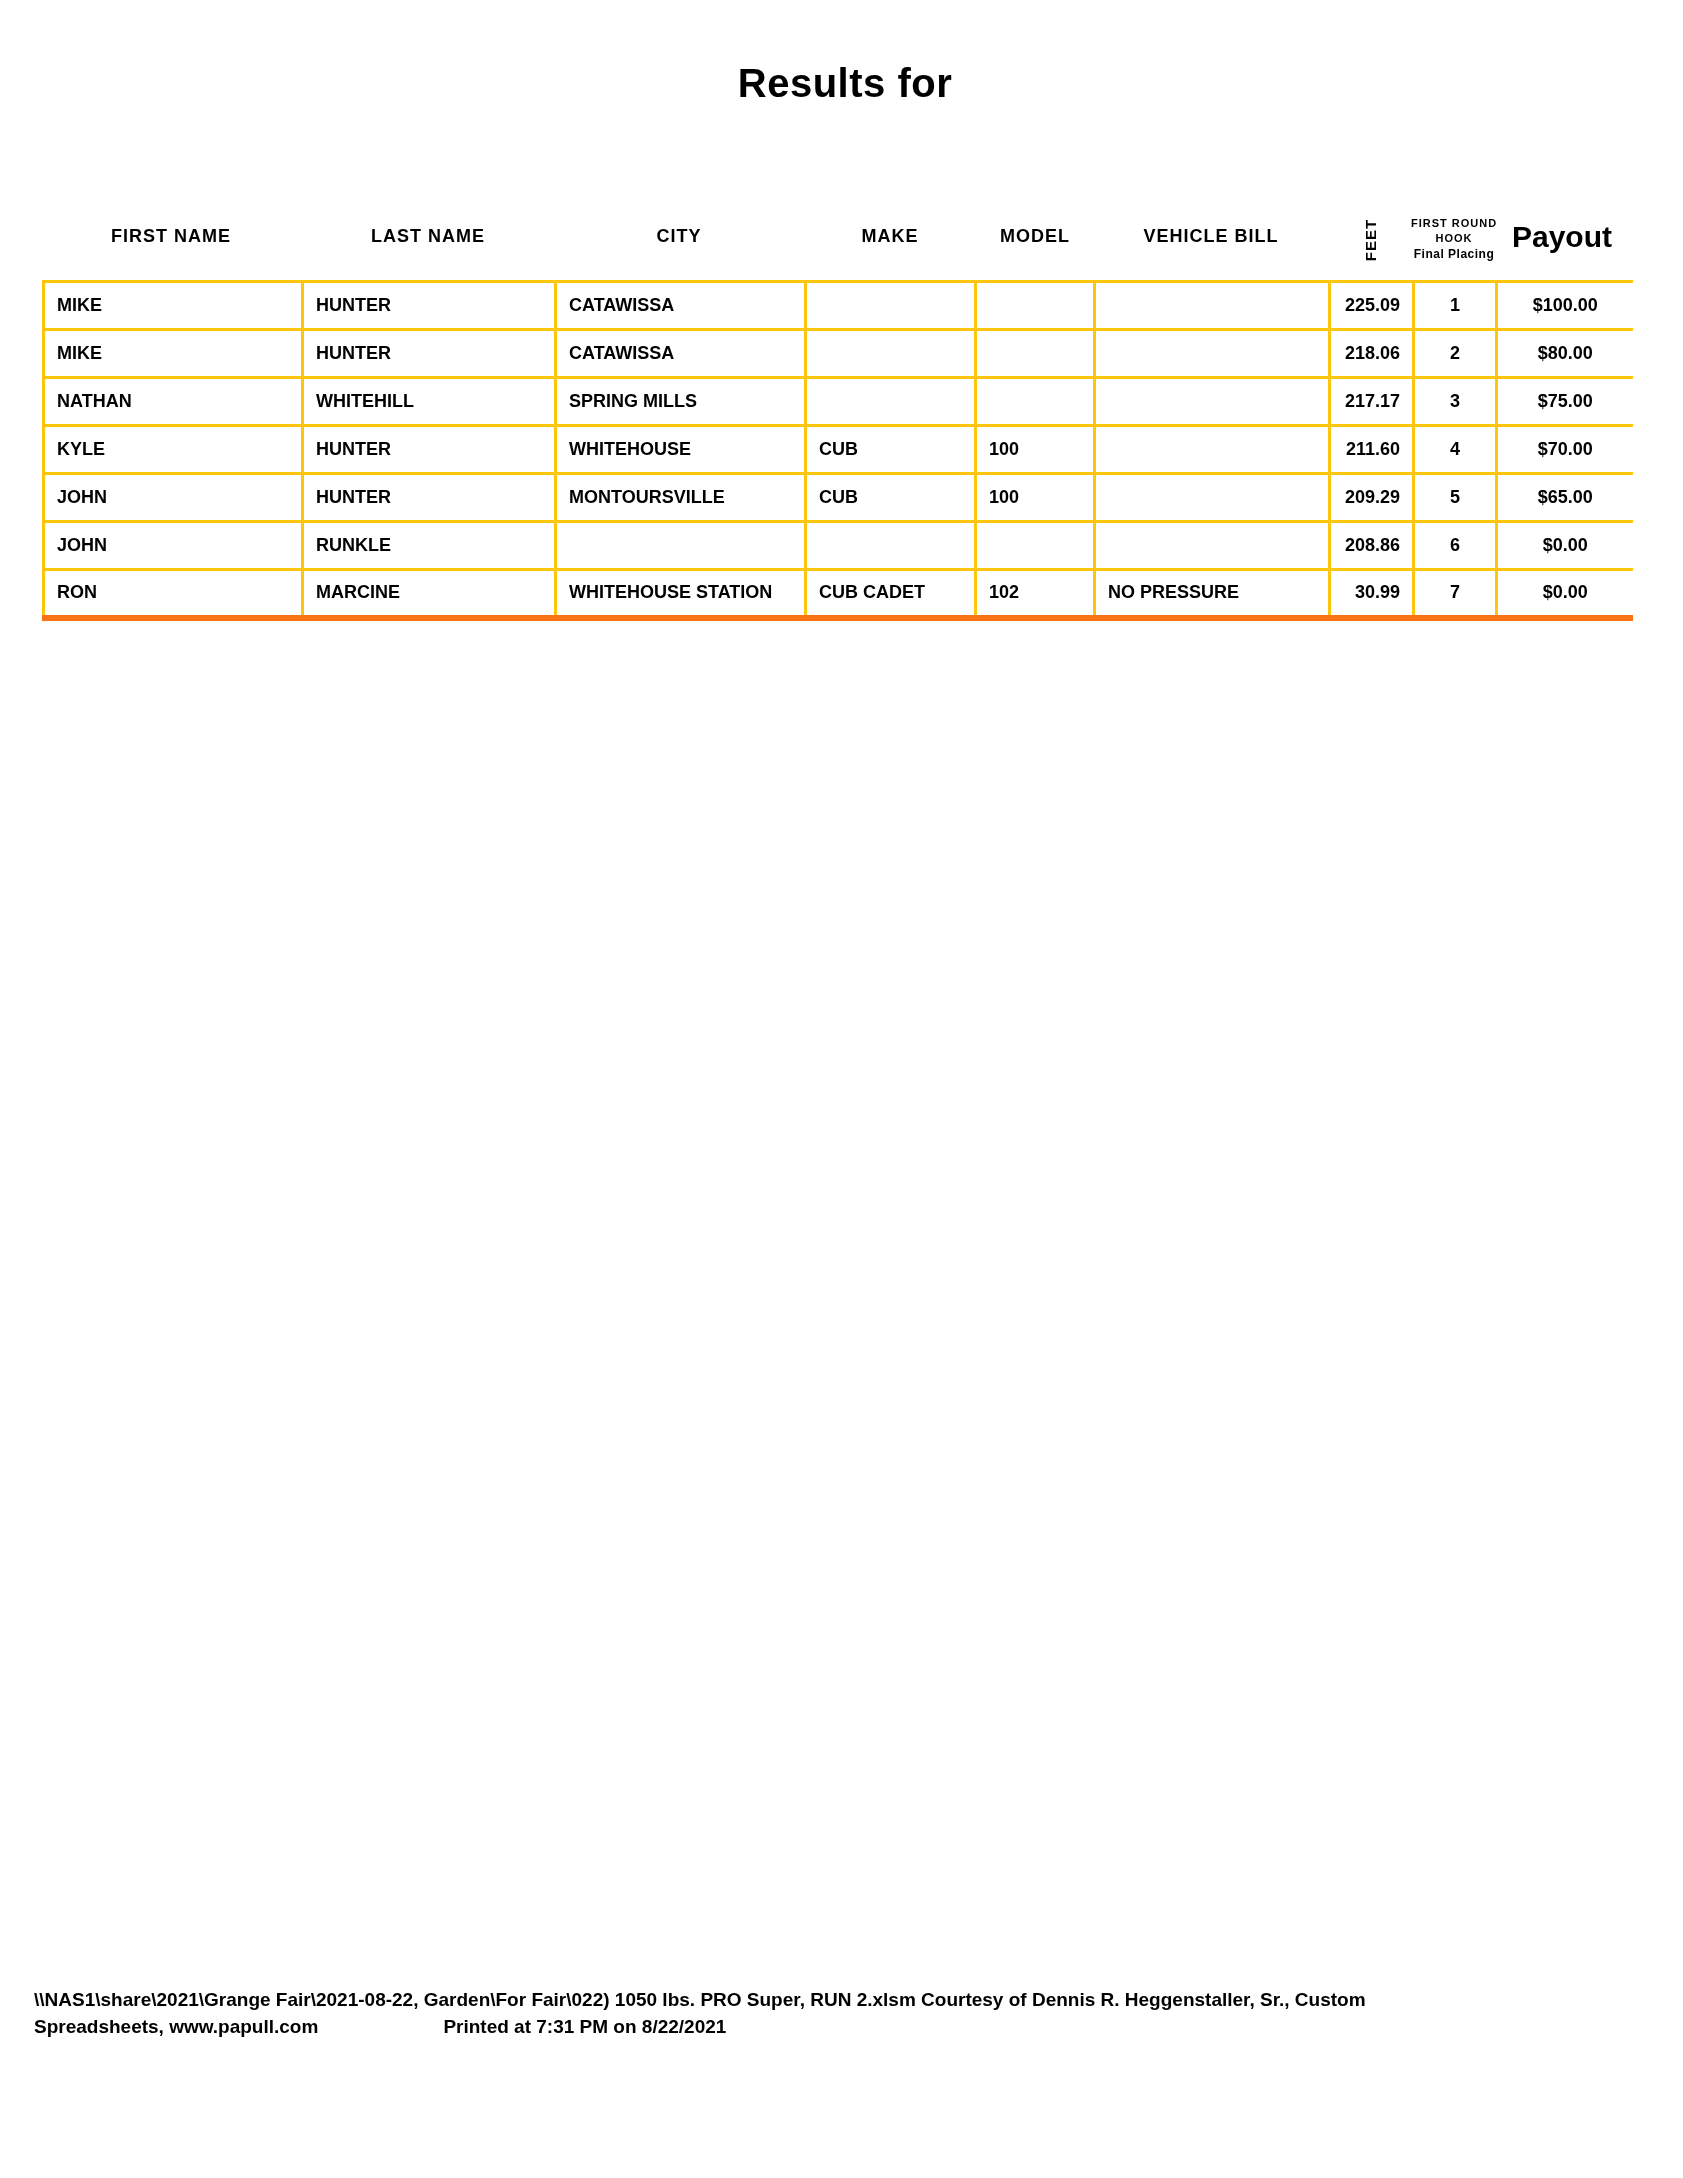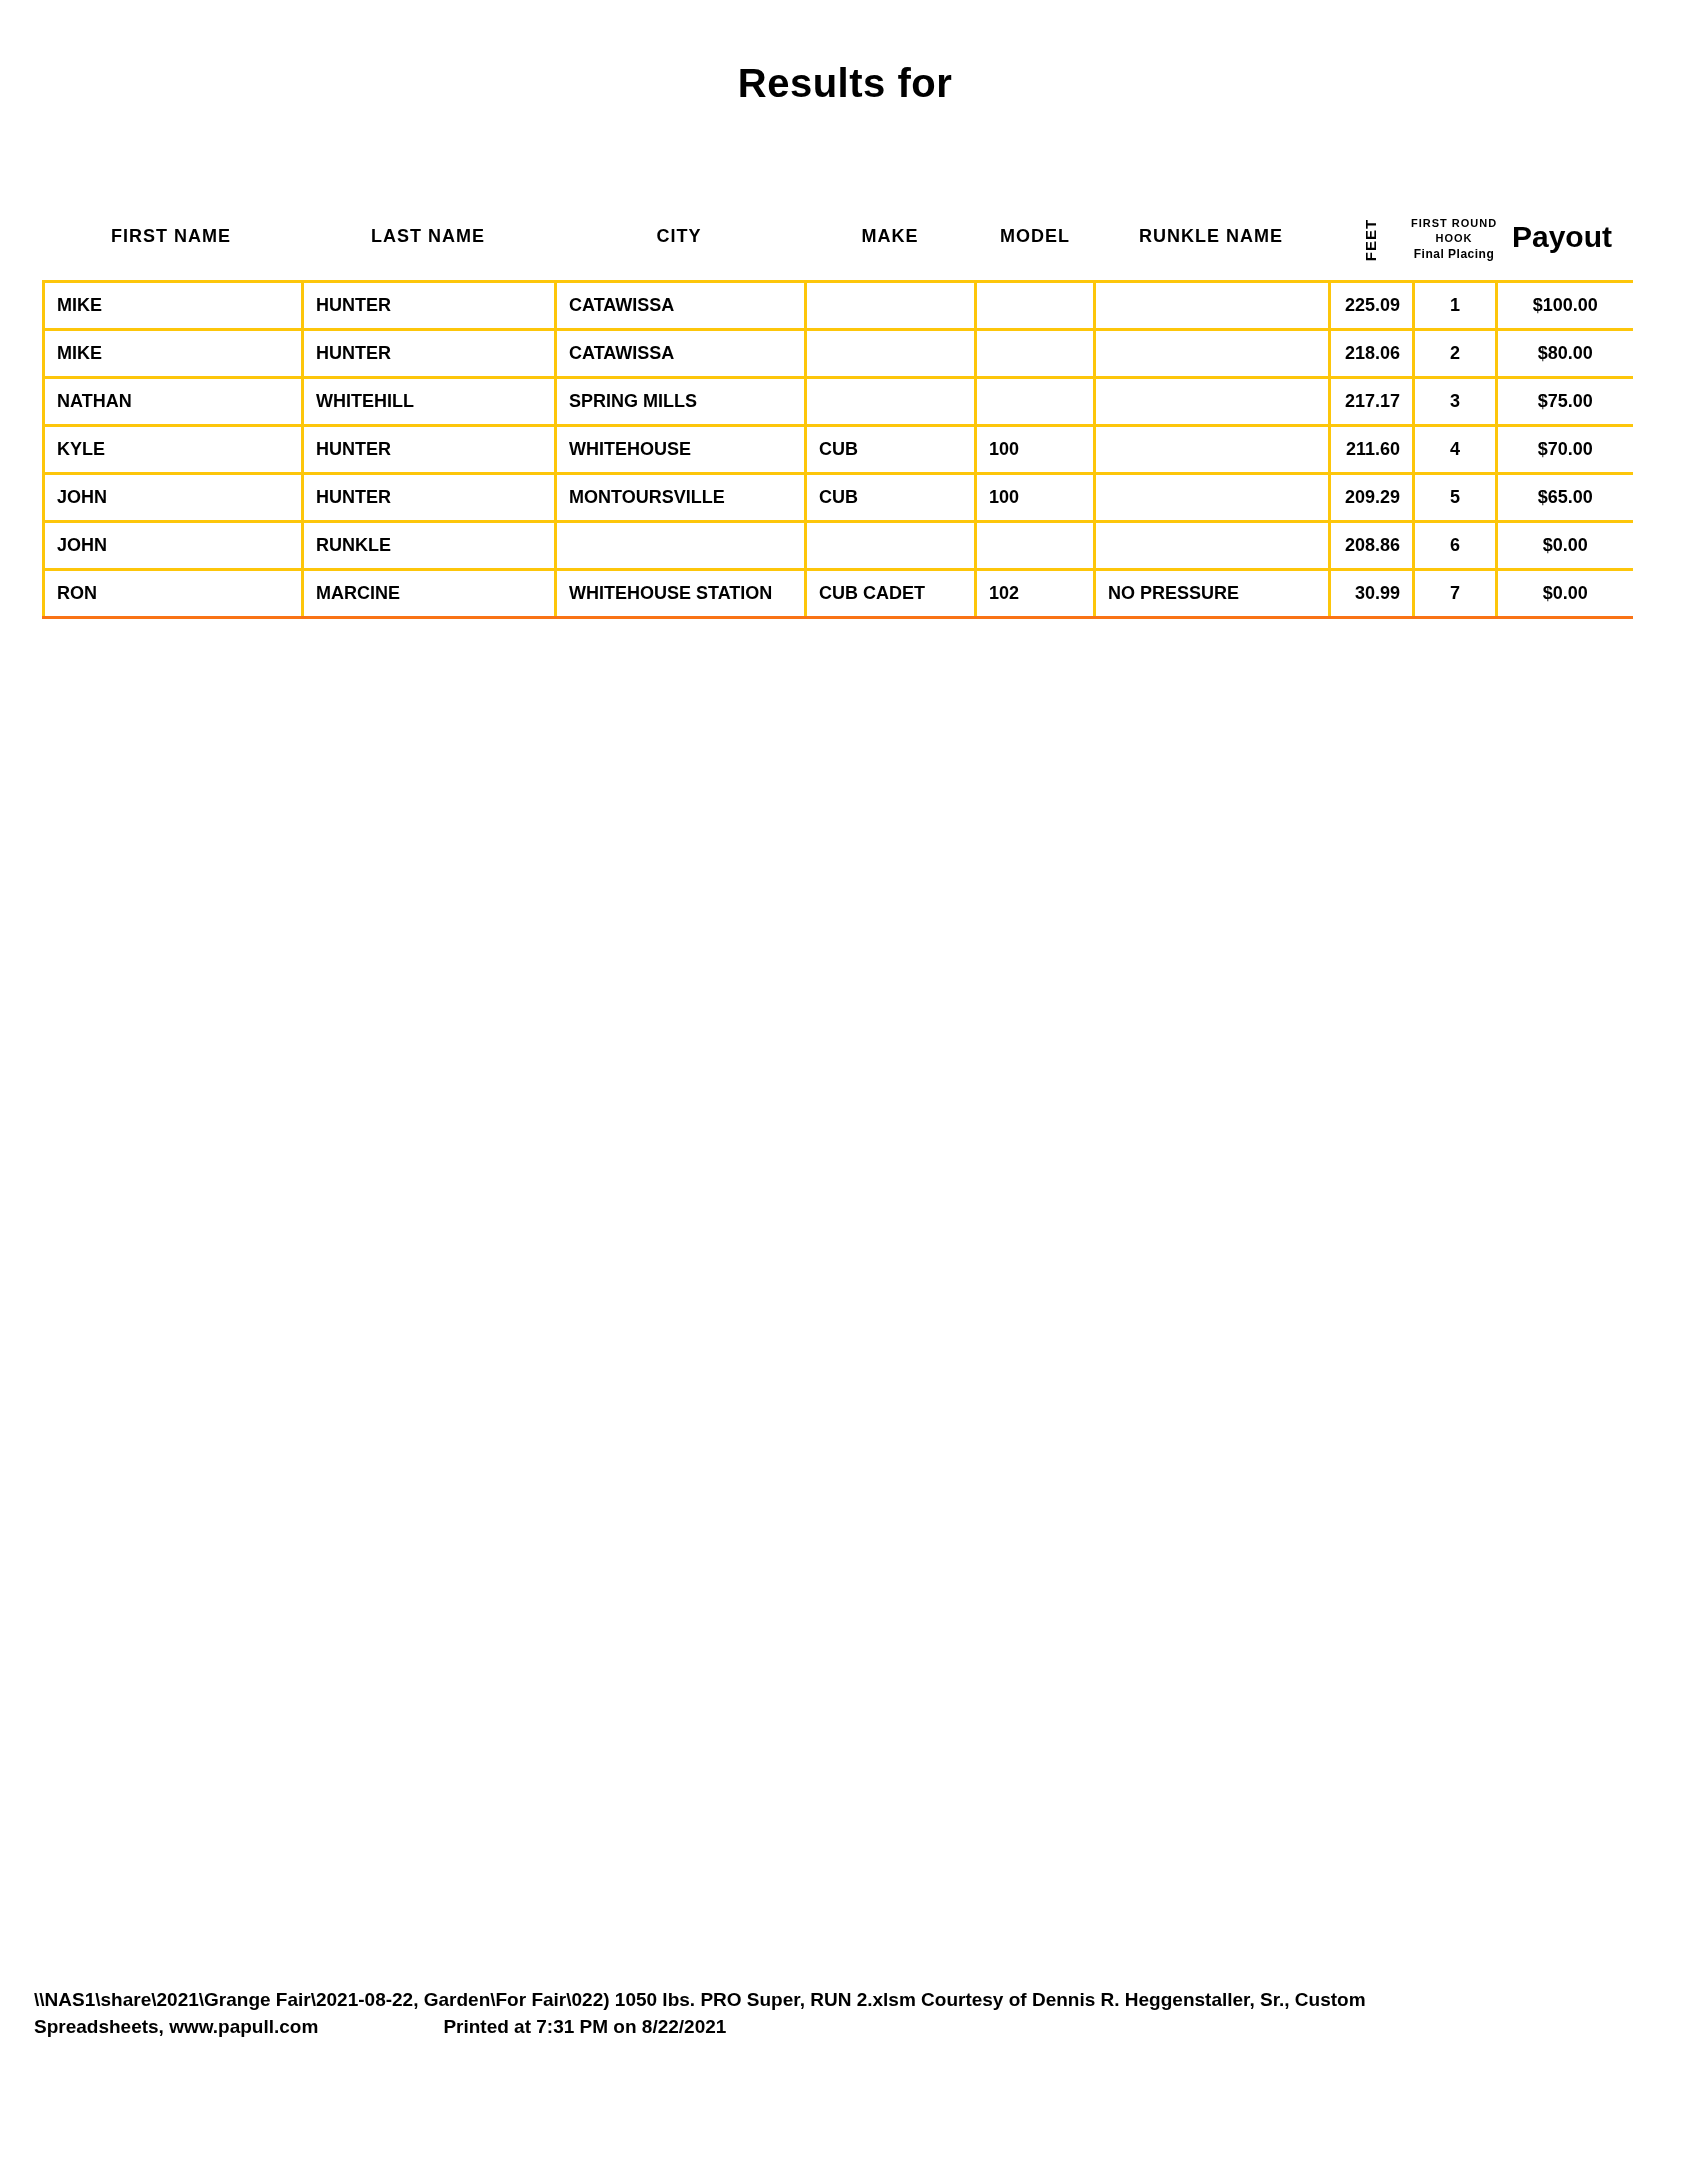--- a/index.html
+++ b/index.html
@@ -104,21 +104,21 @@
     border-left: 3px solid #FDC60B;
     border-top: 3px solid #FDC60B;
     height: 48px;
     font-size: 18px;
     font-weight: 700;
     padding: 0 10px 0 12px;
     white-space: nowrap;
     overflow: hidden;
     vertical-align: middle;
   }
-  .results-table tr:last-child td { border-bottom: 3px solid #f97316; }
+  .results-table tr:last-child td { border-bottom: 6px solid #f97316; }
   .results-table td:last-child { border-right: none; }
   .results-table td.num-feet { text-align: right; padding-right: 12px; }
   .results-table td.num-hook { text-align: center; padding: 0; }
   .results-table td.num-payout { text-align: center; padding: 0; }
   
   .footer {
     position: absolute;
     left: 34px;
     top: 1986px;
     width: 1624px;
@@ -137,21 +137,21 @@
   <div class="title-block">
     <div class="title-line1">Results for</div>
   </div>
 
   <div class="header-band">
     <div class="colhead" style="left:171px">FIRST NAME</div>
     <div class="colhead" style="left:428px">LAST NAME</div>
     <div class="colhead" style="left:679px">CITY</div>
     <div class="colhead" style="left:890px">MAKE</div>
     <div class="colhead" style="left:1035px">MODEL</div>
-    <div class="colhead" style="left:1211px">RUNKLE NAME</div>
+    <div class="colhead" style="left:1211px">VEHICLE BILL</div>
     <div class="colhead-feet">FEET</div>
     <div class="colhead-hook">
       <div class="hook-line-sm">FIRST ROUND</div>
       <div class="hook-line-sm">HOOK</div>
       <div class="hook-line-fp">Final Placing</div>
     </div>
     <div class="colhead-payout">Payout</div>
   </div>
 
   <table class="results-table">

